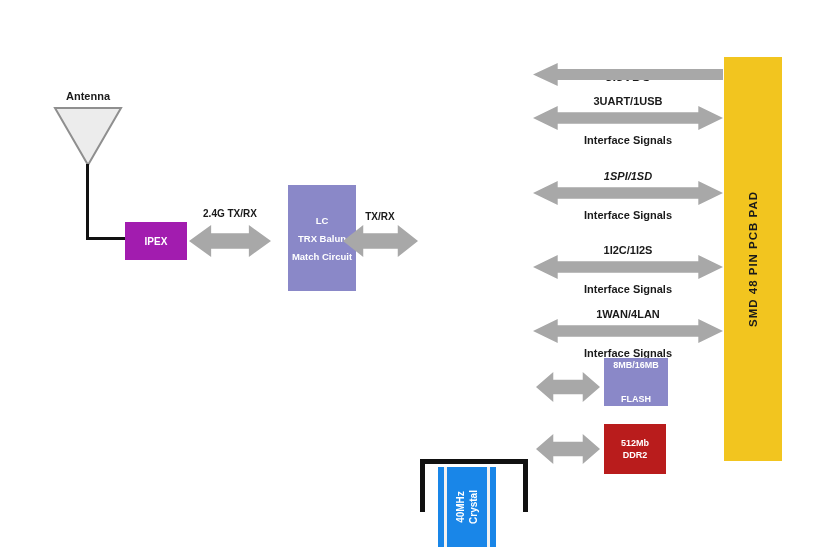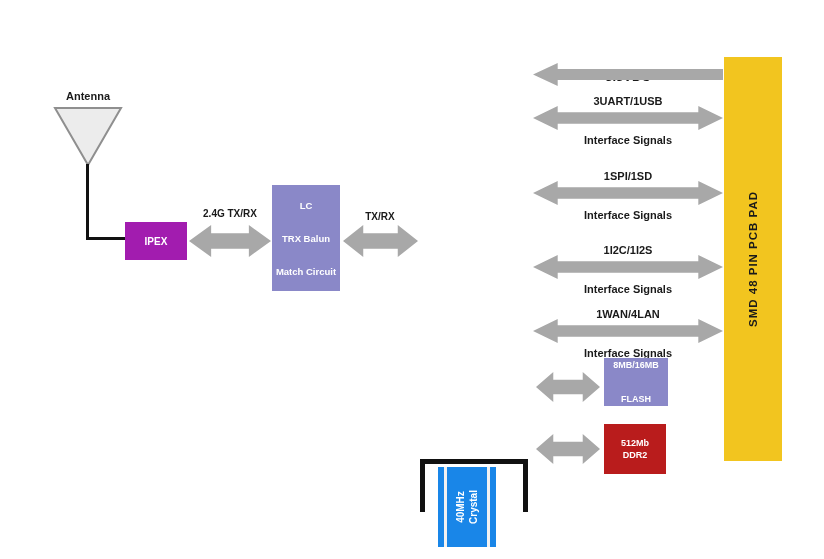--- a/index.html
+++ b/index.html
@@ -29,42 +29,42 @@
   <div class="abs wire" style="left:86px;top:164px;width:3px;height:76px;"></div>
   <div class="abs wire" style="left:86px;top:237px;width:40px;height:3px;"></div>
 
   <div class="abs boxtxt" style="left:125px;top:222px;width:62px;height:38px;background:#a21caf;font-size:10px;">
     <span>IPEX</span>
   </div>
 
   <div class="abs lbl" style="left:186px;top:208px;width:88px;font-size:10px;">2.4G TX/RX</div>
   <div class="abs arrow arrow-double-short" style="left:189px;top:225px;width:82px;height:32px;"></div>
 
-  <div class="abs boxtxt" style="left:272px;top:185px;width:68px;height:106px;background:#8a88c8;font-size:9.5px;gap:22px;">
+  <div class="abs boxtxt" style="left:288px;top:185px;width:68px;height:106px;background:#8a88c8;font-size:9.5px;gap:7px;">
     <span>LC</span>
     <span>TRX Balun</span>
     <span>Match Circuit</span>
   </div>
 
   <div class="abs lbl" style="left:342px;top:211px;width:76px;font-size:10px;">TX/RX</div>
   <div class="abs arrow arrow-double-short" style="left:343px;top:225px;width:75px;height:32px;"></div>
 
 
   <div class="abs" style="left:724px;top:57px;width:58px;height:404px;background:#f2c51f;">
     <div class="rot-wrap" style="left:-173px;top:173px;width:404px;height:58px;font-size:11.5px;letter-spacing:1px;color:#1a1a1a;">SMD 48 PIN PCB PAD</div>
   </div>
 
   <div class="abs lbl" style="left:533px;top:52px;width:190px;font-size:13px;margin-top:17px;">3.3VDC</div>
   <div class="abs arrow arrow-left-bus" style="left:533px;top:63px;width:190px;height:23px;"></div>
 
   <div class="abs lbl" style="left:533px;top:95px;width:190px;font-size:11px;">3UART/1USB</div>
   <div class="abs arrow arrow-double-bus" style="left:533px;top:106px;width:190px;height:24px;"></div>
   <div class="abs lbl" style="left:533px;top:134px;width:190px;font-size:11px;">Interface Signals</div>
 
-  <div class="abs lbl" style="left:533px;top:170px;width:190px;font-size:11px;">1SPI/1SD</div>
+  <div class="abs lbl" style="left:533px;top:170px;width:190px;font-size:11px;font-style:italic;">1SPI/1SD</div>
   <div class="abs arrow arrow-double-bus" style="left:533px;top:181px;width:190px;height:24px;"></div>
   <div class="abs lbl" style="left:533px;top:209px;width:190px;font-size:11px;">Interface Signals</div>
 
   <div class="abs lbl" style="left:533px;top:244px;width:190px;font-size:11px;">1I2C/1I2S</div>
   <div class="abs arrow arrow-double-bus" style="left:533px;top:255px;width:190px;height:24px;"></div>
   <div class="abs lbl" style="left:533px;top:283px;width:190px;font-size:11px;">Interface Signals</div>
 
   <div class="abs lbl" style="left:533px;top:308px;width:190px;font-size:11px;">1WAN/4LAN</div>
   <div class="abs arrow arrow-double-bus" style="left:533px;top:319px;width:190px;height:24px;"></div>
   <div class="abs lbl" style="left:533px;top:347px;width:190px;font-size:11px;">Interface Signals</div>

